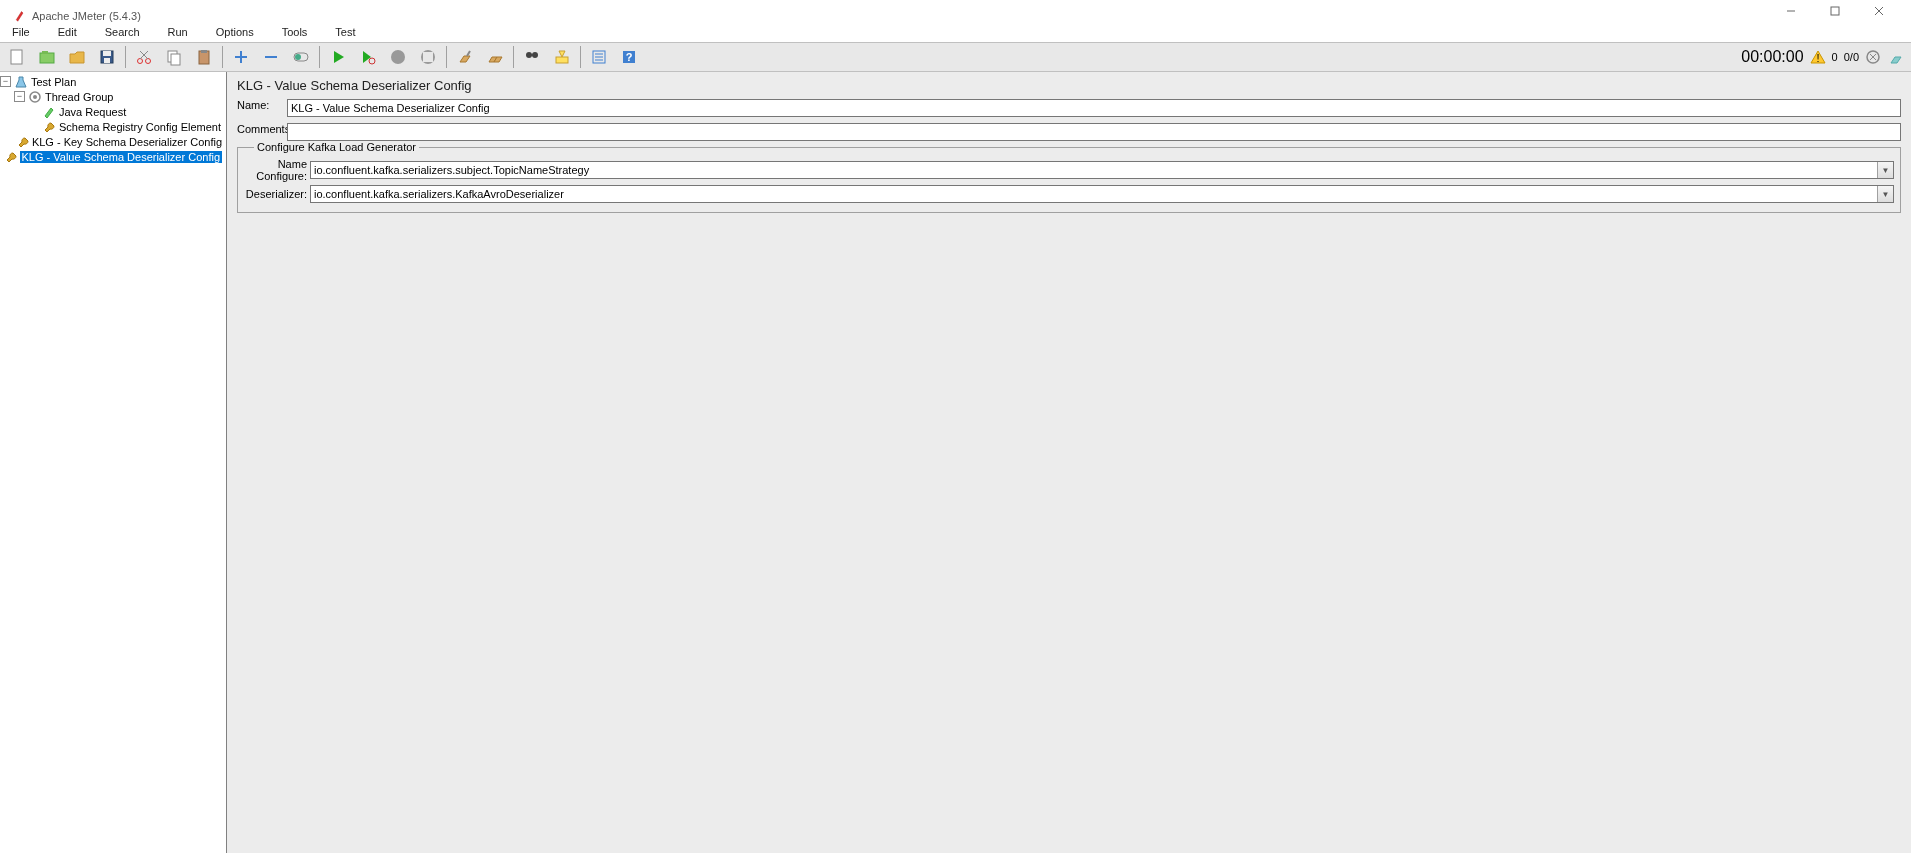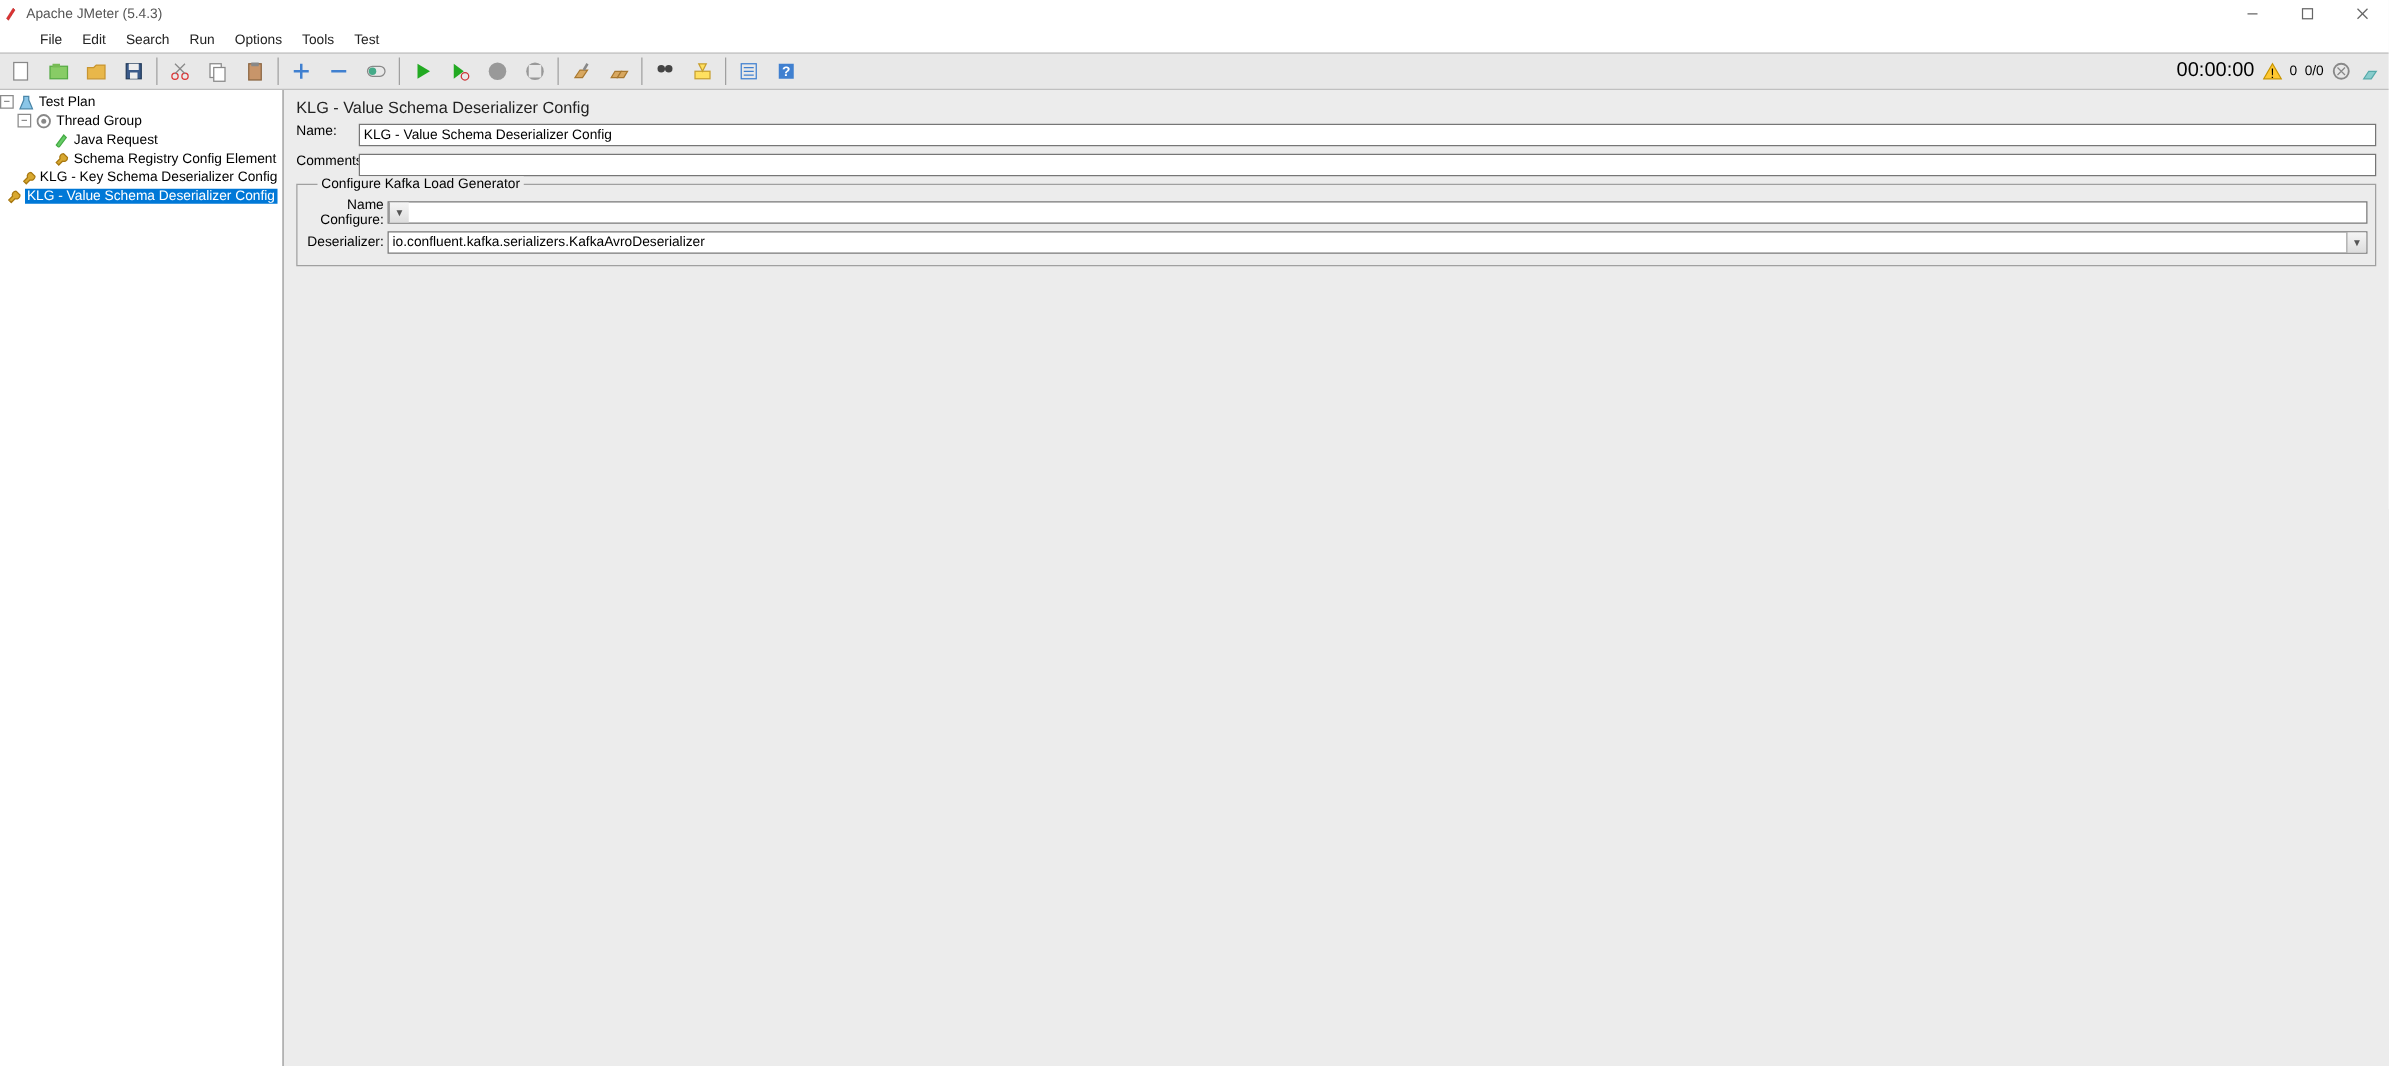--- a/index.html
+++ b/index.html
@@ -1,23 +1,23 @@
 <!DOCTYPE html>
 <html><head>
 <meta charset="utf-8">
 <style>
 * { box-sizing: border-box; margin: 0; padding: 0; font-family: 'Segoe UI', Tahoma, sans-serif; font-size: 11px; }
 body { background: #fff; overflow: hidden; }
-.titlebar { height: 22px; display: flex; align-items: center; justify-content: space-between; padding: 0 3px; background: #fff; }
+.titlebar { height: 22px; display: flex; align-items: flex-end; justify-content: space-between; padding: 0 14px; background: #fff; }
 .titlebar-left { display: flex; align-items: center; gap: 6px; }
 .titlebar-title { color: #555; }
 .feather-icon { width: 12px; height: 12px; }
 .win-controls { display: flex; align-items: center; gap: 8px; }
 .win-btn { width: 36px; height: 22px; display: flex; align-items: center; justify-content: center; color: #555; }
-.menubar { height: 20px; display: flex; align-items: center; padding: 0 24px; gap: 0; background: #fff; }
+.menubar { height: 20px; display: flex; align-items: center; padding: 0 4px; gap: 12px; background: #fff; }
 .menu-item { padding: 2px 8px; color: #222; cursor: default; }
 .toolbar { height: 30px; background: #e8e8e8; border-top: 1px solid #c0c0c0; border-bottom: 1px solid #c0c0c0; display: flex; align-items: center; padding: 0 2px; }
 .tb-group { display: flex; align-items: center; }
 .tb-btn { width: 28px; height: 26px; display: flex; align-items: center; justify-content: center; border: 1px solid transparent; margin: 0 1px; }
 .tb-sep { width: 1px; height: 22px; background: #a0a0a0; margin: 0 3px; }
 .tb-right { margin-left: auto; display: flex; align-items: center; gap: 6px; padding-right: 6px; }
 .status-time { color: #000; font-size: 16px; }
 .main { display: flex; height: calc(100vh - 72px); }
 .tree-panel { width: 227px; background: #fff; border-right: 1px solid #808080; overflow: auto; padding: 2px 0; }
 .tree-row { display: flex; align-items: center; height: 15px; white-space: nowrap; padding-right: 4px; }
@@ -329,20 +329,21 @@
       <span class="form-label">Comments:</span>
       <input class="form-input" value="" style="">
     </div>
 
     <div class="fieldset">
       <span class="fieldset-legend">Configure Kafka Load Generator</span>
 
       <div class="combo-row">
         <span class="combo-label">Name Configure:</span>
         <div class="combo">
+          <span class="combo-text">io.confluent.kafka.serializers.subject.TopicNameStrategy</span>
           <span class="combo-arrow">▼</span>
         </div>
       </div>
 
       <div class="combo-row">
         <span class="combo-label">Deserializer:</span>
         <div class="combo">
           <span class="combo-text">io.confluent.kafka.serializers.KafkaAvroDeserializer</span>
           <span class="combo-arrow">▼</span>
         </div>

